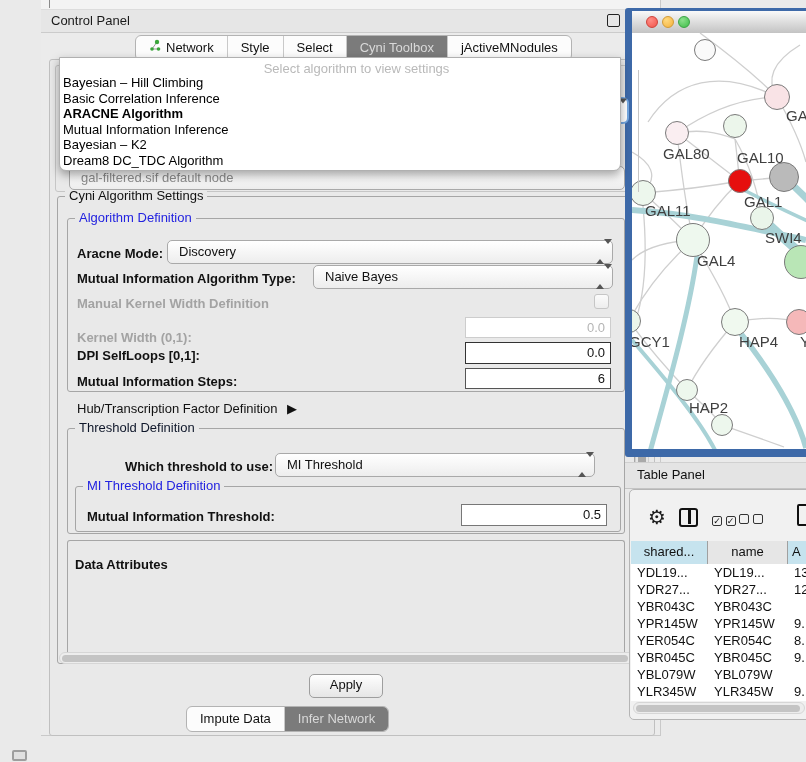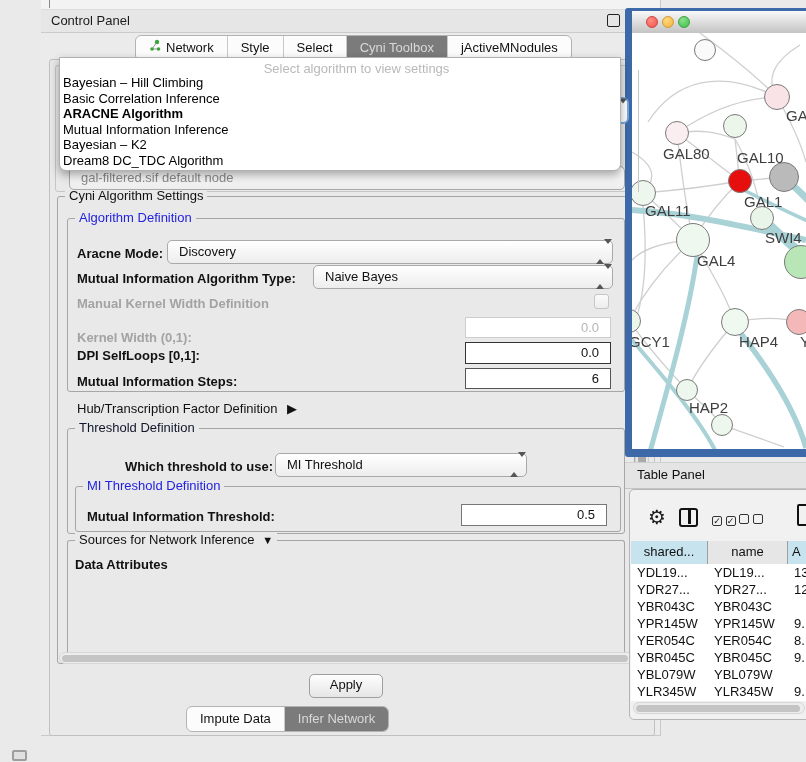--- a/index.html
+++ b/index.html
@@ -22,21 +22,21 @@
   .mainpanel{left:8px;top:59px;width:604px;height:675px;background:#e9e9e9;border:1px solid #c0c0c0;border-radius:3px;}
   .innerpanel{left:14px;top:65px;width:591px;height:125px;border:1px solid #c6c6c6;border-radius:3px;background:#e9e9e9;}
   .gb{border:1px solid #a6a6a6;border-radius:3px;}
   .gbt{position:absolute;padding:0 4px;background:#e9e9e9;line-height:14px;white-space:nowrap;}
   .lblb{font-weight:700;white-space:nowrap;}
   .dis{color:#a3a3a3;}
   .combo{background:linear-gradient(#ffffff,#ededed);border:1px solid #a9a9a9;border-radius:5px;box-sizing:border-box;line-height:22px;padding-left:11px;white-space:nowrap;}
   .arrows{position:absolute;right:8px;top:50%;transform:translateY(-50%);width:8px;}
   .arr-up{width:0;height:0;border-left:4px solid transparent;border-right:4px solid transparent;border-bottom:5px solid #555;}
   .arr-dn{width:0;height:0;border-left:4px solid transparent;border-right:4px solid transparent;border-top:5px solid #555;margin-top:2px;}
-  .fld{background:#fff;border:1px solid #999;box-sizing:border-box;text-align:right;padding:0 11px;line-height:19px;}
+  .fld{background:#fff;border:1px solid #999;box-sizing:border-box;text-align:right;padding:0 5px;line-height:19px;}
   .fld.dk{border:1.5px solid #333;}
   .fld.dis{border:1px solid #cdcdcd;color:#b5b5b5;}
   .checkbox{width:15px;height:15px;border:1px solid #c6c6c6;border-radius:3px;background:linear-gradient(#fbfbfb,#ededed);box-sizing:border-box;}
   .listsel{background:#3c6bd1;color:#fff;line-height:19px;padding-left:5px;white-space:nowrap;}
   .vscroll{background:#e6e6e6;border:1px solid #cfcfcf;border-radius:7px;}
   .vthumb{position:absolute;background:#a9a9a9;border-radius:5px;}
   .hscroll{background:#ededed;border:1px solid #d6d6d6;border-radius:6px;}
   .hthumb{position:absolute;background:#c4c4c4;border-radius:4px;}
   .applybtn{background:linear-gradient(#fefefe,#e6e6e6);border:1px solid #9e9e9e;border-radius:5px;text-align:center;line-height:20px;}
   
@@ -147,36 +147,32 @@
 
   <div class="abs" style="left:36px;top:401px;">
     <span>Hub/Transcription Factor Definition</span>
     <span style="font-size:13px;margin-left:6px;">▶</span>
   </div>
 
   <div class="abs gb" style="left:26px;top:428px;width:556px;height:104px;"></div>
   <div class="abs gbt" style="left:34px;top:421px;color:#0f172a;">Threshold Definition</div>
 
   <div class="abs lblb" style="left:84px;top:459px;">Which threshold to use:</div>
-  <div class="abs combo" style="left:234px;top:453px;width:252px;height:24px;">
+  <div class="abs combo" style="left:234px;top:453px;width:320px;height:24px;">
     <span>MI Threshold</span>
     <span class="arrows"><span class="arr-up"></span><span class="arr-dn"></span></span>
   </div>
 
   <div class="abs gb" style="left:34px;top:486px;width:544px;height:44px;"></div>
   <div class="abs gbt" style="left:42px;top:479px;color:#2222e0;">MI Threshold Definition</div>
 
   <div class="abs lblb" style="left:46px;top:509px;">Mutual Information Threshold:</div>
   <div class="abs fld" style="left:420px;top:504px;width:146px;height:22px;border-color:#777;">0.5</div>
 
   <div class="abs gb" style="left:26px;top:540px;width:556px;height:122px;border-bottom:none;"></div>
-  <div class="abs gbt" style="left:34px;top:533px;">
-    <span>Sources for Network Inference</span>
-    <span style="font-size:11px;margin-left:4px;">▼</span>
-  </div>
   <div class="abs lblb" style="left:34px;top:557px;">Data Attributes</div>
 
 
   <div class="abs hscroll" style="left:18px;top:652px;width:576px;height:12px;box-sizing:border-box;">
     <div class="hthumb" style="left:2px;top:1.5px;width:566px;height:7px;"></div>
   </div>
 
   <div class="abs applybtn" style="left:268px;top:674px;width:72px;height:22px;">Apply</div>
 
   <div class="abs tabgroup" style="left:145px;top:706px;">

